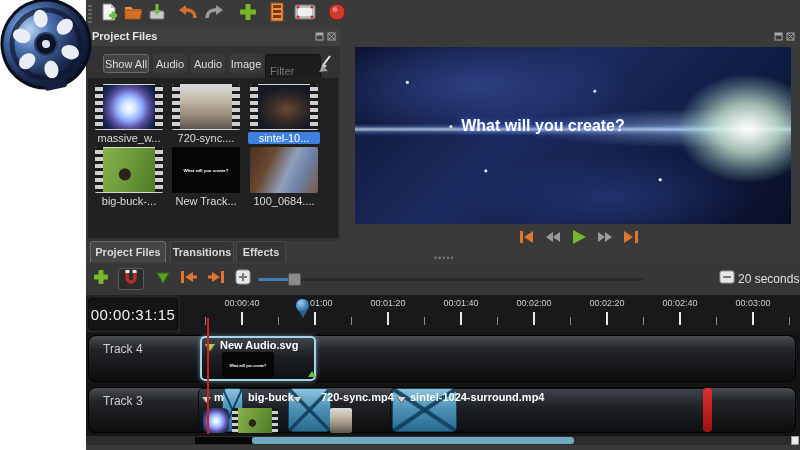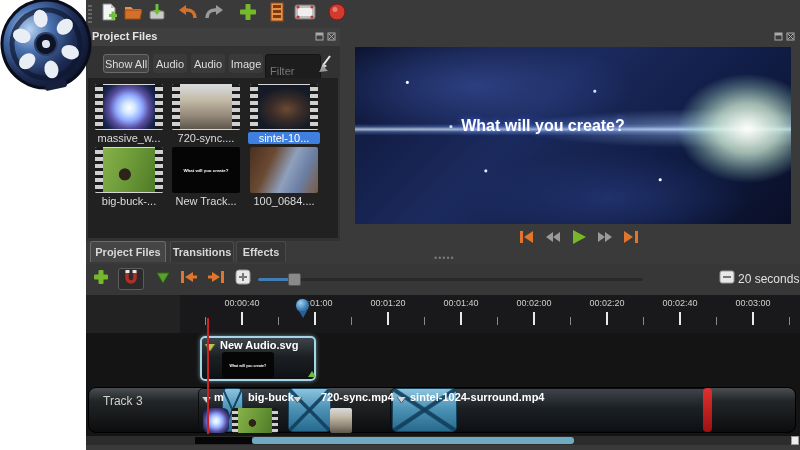--- a/index.html
+++ b/index.html
@@ -375,20 +375,21 @@
     <div class="tlbtn" style="left:630px">
       <span><svg width="16" height="14">
             <rect x="1" y="1" width="14" height="12" rx="2" fill="#e8e8e8" stroke="#999"></rect>
             <rect x="4" y="6" width="8" height="2" fill="#777"></rect>
           </svg></span>
     </div>
     <div id="zoom-label">20 seconds</div>
   </div>
 
   <div id="ruler-row">
+    <div id="time-display">00:00:31:15</div>
     <div id="ruler">
       <div class="rlabel" style="left:62px">00:00:40</div>
       <div class="rlabel" style="left:135px">00:01:00</div>
       <div class="rlabel" style="left:208px">00:01:20</div>
       <div class="rlabel" style="left:281px">00:01:40</div>
       <div class="rlabel" style="left:354px">00:02:00</div>
       <div class="rlabel" style="left:427px">00:02:20</div>
       <div class="rlabel" style="left:500px">00:02:40</div>
       <div class="rlabel" style="left:573px">00:03:00</div>
       <div id="tickbox">
@@ -413,20 +414,23 @@
       <div id="playhead">
         <div class="balloon"></div>
         <div class="tip"></div>
       </div>
     </div>
   </div>
   <div id="playhead-line"></div>
 
   <div id="tracks">
 
+    <div class="trackrow" style="top:2px;height:47px">
+      <div class="trackname">Track 4</div>
+    </div>
     <div class="clip selected" style="left:114px;top:3px;width:116px;height:45px"></div>
     <span class="chev" style="left:118px;top:5px"><svg width="12" height="9">
           <path d="M1 1l5 7 5-7" fill="#b9c25a" stroke="#7b8430"></path>
         </svg></span>
     <div class="cliplabel" style="left:134px;top:6px">New Audio.svg</div>
     <div class="abs" style="left:136px;top:19px;width:52px;height:26px;background:#060606;border-radius:3px;display:flex;align-items:center;justify-content:center;z-index:6">
       <span style="color:#fff;font-size:8px;transform:scale(.45);white-space:nowrap;font-weight:bold">What will you create?</span>
     </div>
     <div class="mini-green" style="left:222px;top:38px"></div>
 

